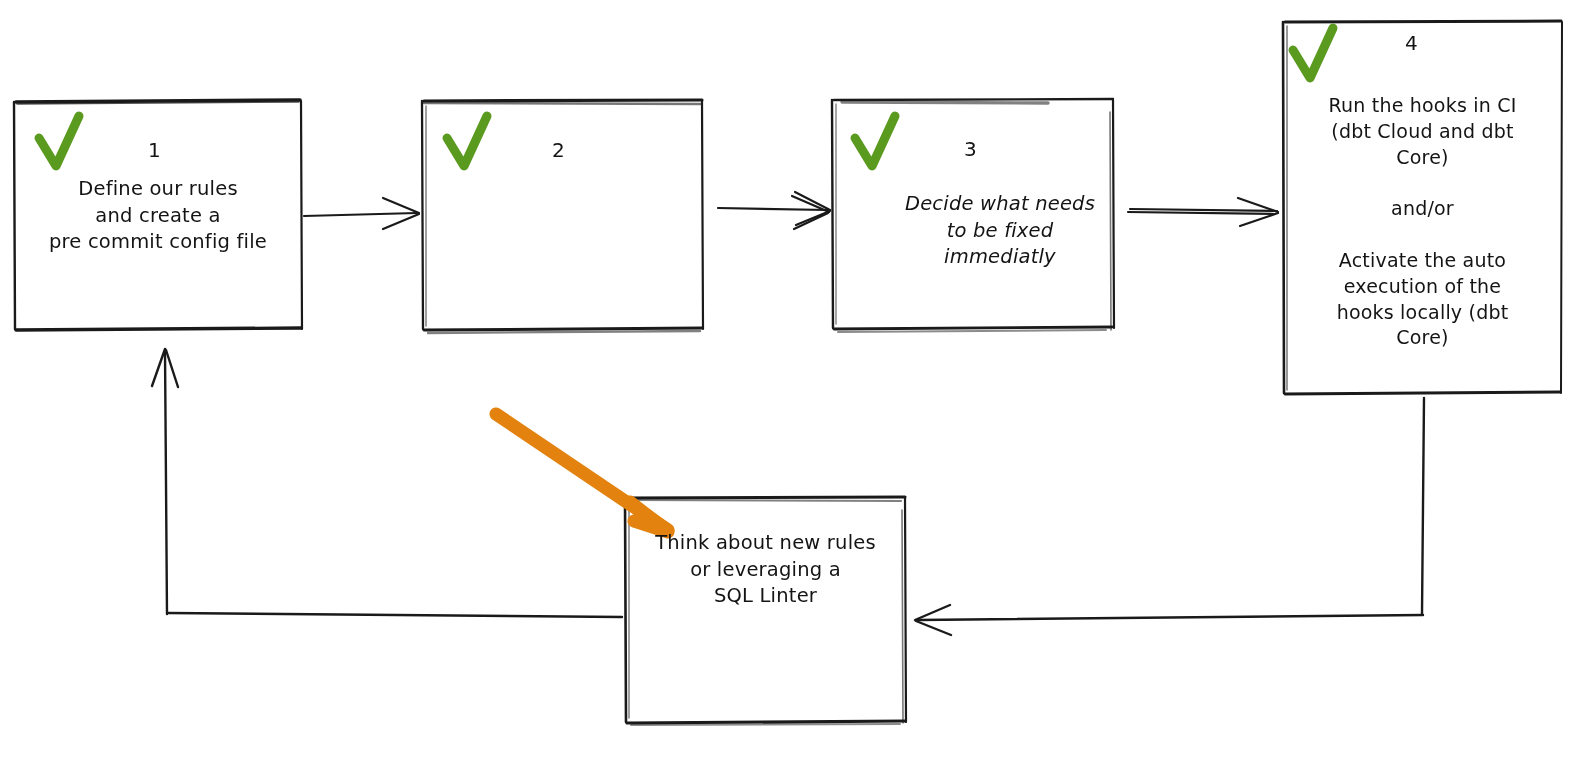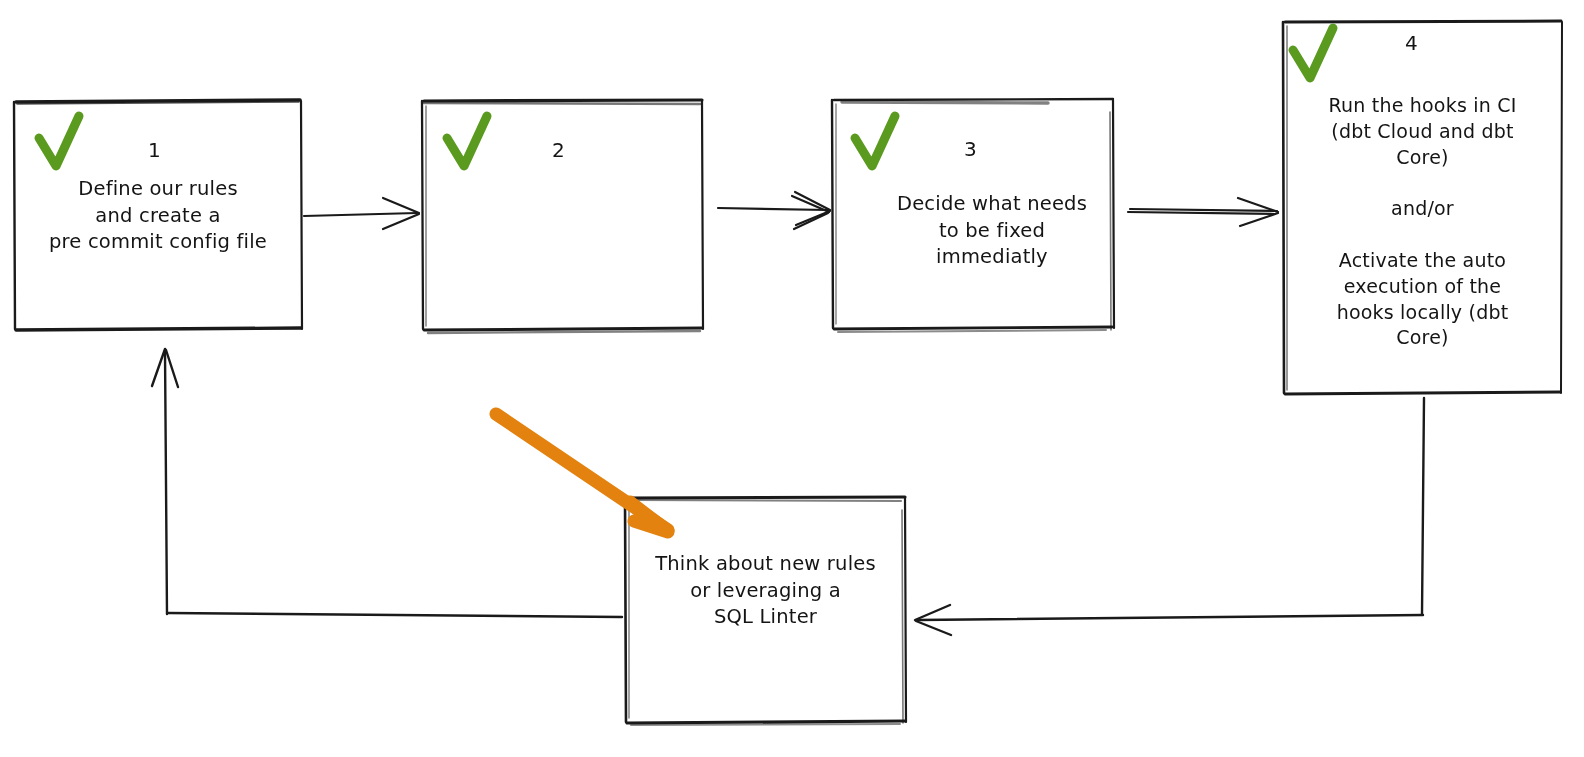--- a/index.html
+++ b/index.html
@@ -52,27 +52,27 @@
   #node-1 { left: 14px; top: 100px; width: 288px; height: 230px; }
   #node-1 .node-step { left: 134px; top: 38px; }
   #node-1 .node-body { position: absolute; left: 0; top: 76px; width: 288px; }
   
   #node-2 { left: 422px; top: 100px; width: 281px; height: 230px; }
   #node-2 .node-step { left: 130px; top: 38px; }
   #node-2 .node-body { position: absolute; left: 0; top: 92px; width: 281px; }
   
   #node-3 { left: 832px; top: 99px; width: 282px; height: 230px; }
   #node-3 .node-step { left: 132px; top: 38px; }
-  #node-3 .node-body { position: absolute; left: 0; top: 92px; width: 320px; }
+  #node-3 .node-body { position: absolute; left: 8px; top: 92px; width: 320px; font-style: italic; }
   
   #node-4 { left: 1283px; top: 21px; width: 279px; height: 373px; }
   #node-4 .node-step { left: 122px; top: 10px; }
   #node-4 .node-body { position: absolute; left: 0; top: 72px; width: 279px; font-size: 19px; }
   
-  #node-5 { left: 625px; top: 501px; width: 281px; height: 163px; padding-left: 46px; }
+  #node-5 { left: 625px; top: 480px; width: 281px; height: 163px; padding-left: 46px; }
   #node-5 .node-body { position: absolute; left: 0; top: 50px; width: 281px; }
 </style>
 </head>
 <body>
 
 <div id="canvas">
 
   <svg id="sketch-layer" viewBox="0 0 1584 757">
 
     <g fill="none" stroke="#1a1a1a" stroke-linecap="round">

